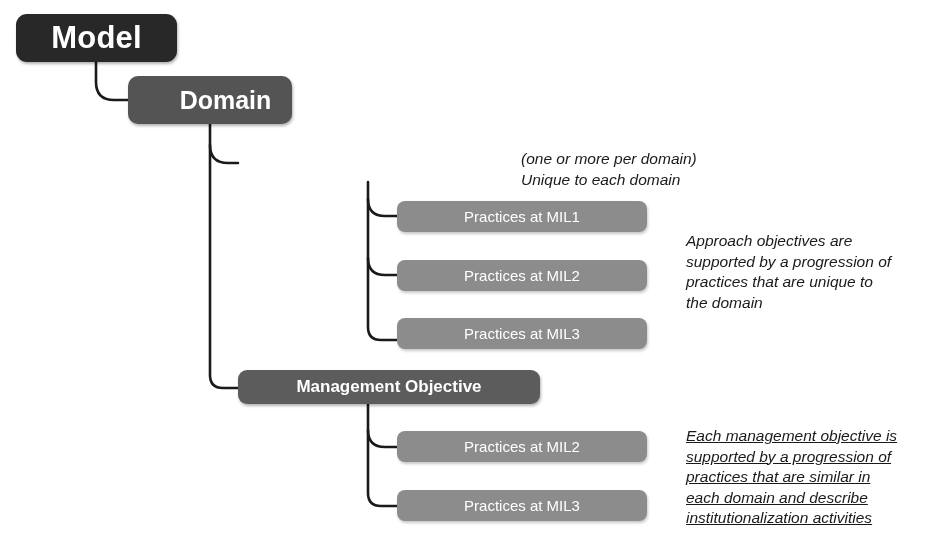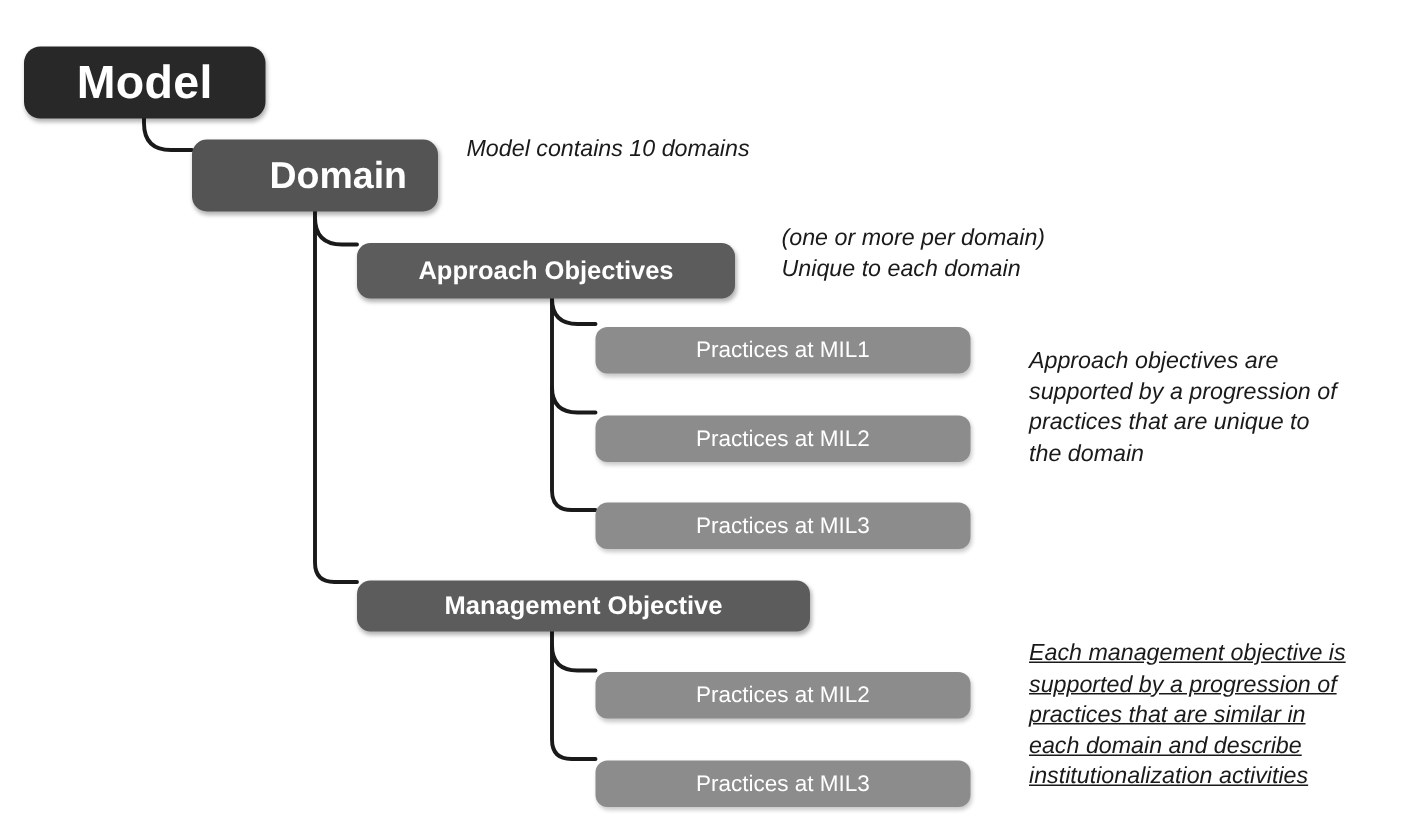--- a/index.html
+++ b/index.html
@@ -31,21 +31,20 @@
     box-sizing: border-box;
     display: flex;
     align-items: center;
     justify-content: center;
     color: #ffffff;
     border-radius: 9px;
     text-align: center;
     line-height: 1.05;
     white-space: nowrap;
     box-shadow: 1px 2px 3px rgba(0,0,0,0.30);
-    margin-top: 17px;
   }
   .node.level-model {
     background: #282828;
     font-size: 31px;
     font-weight: bold;
     border-radius: 11px;
     letter-spacing: 0.2px;
   }
   .node.level-domain {
     background: #545454;
@@ -95,23 +94,21 @@
 
       <path d="M 368 402 L 368 493 Q 368 506 381 506 L 397 506"></path>
       <path d="M 368 430 Q 368 447 385 447 L 397 447"></path>
     </g>
   </svg>
 
   <div class="node level-model" style="left:16px; top:14px; width:161px; height:48px;">Model</div>
 
   <div class="node level-domain" style="left:128px; top:76px; width:164px; height:48px;">Domain</div>
 
-  <div class="annotation" style="left:311px; top:90px; width:260px;">Model contains 10 domains</div>
 
-  <div class="node level-objective" style="left:238px; top:145px; width:252px; height:37px;">Approach Objectives</div>
 
   <div class="annotation" style="left:521px; top:129px; width:290px;margin-top:20px;">(one or more per domain)
 Unique to each domain</div>
 
   <div class="node level-practice" style="left:397px; top:201px; width:250px; height:31px;">Practices at MIL1</div>
 
   <div class="node level-practice" style="left:397px; top:260px; width:250px; height:31px;">Practices at MIL2</div>
 
   <div class="node level-practice" style="left:397px; top:318px; width:250px; height:31px;">Practices at MIL3</div>
 

